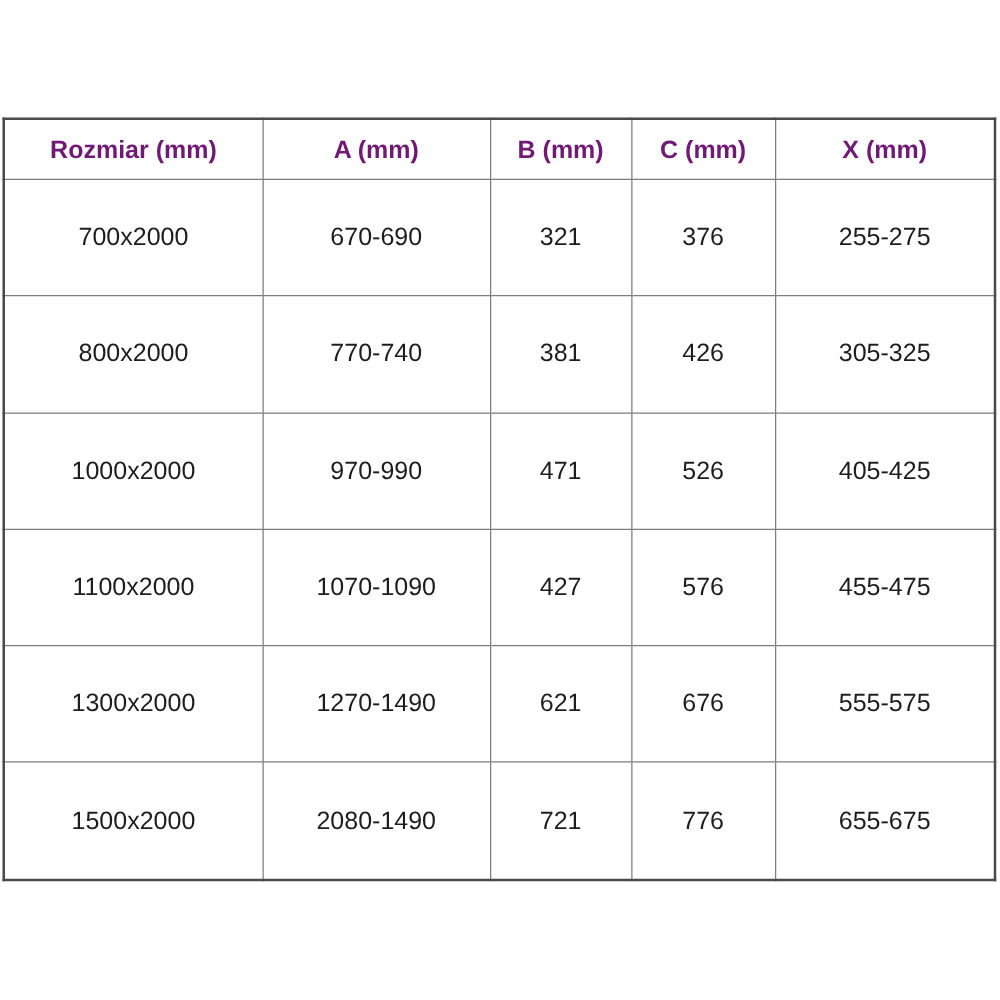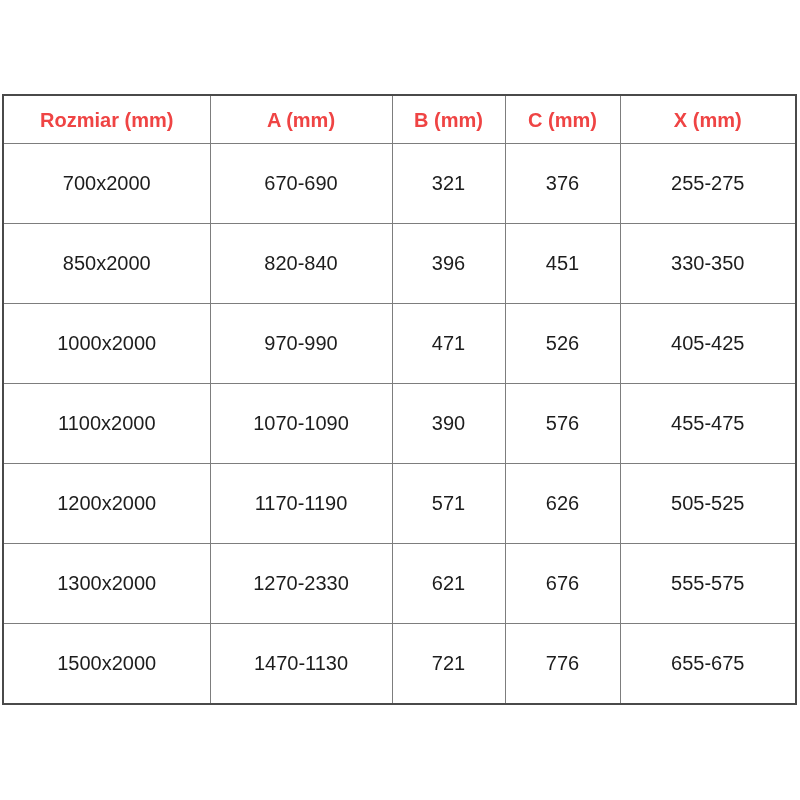--- a/index.html
+++ b/index.html
@@ -36,21 +36,21 @@
     padding: 0;
     height: 47px;
     font-size: 20px;
     line-height: 1.1;
     color: #1d1d1d;
     white-space: nowrap;
     overflow: hidden;
   }
   table.size-table th {
     font-weight: bold;
-    color: #ef4444;
+    color: #701a75;
     font-size: 20px;
     margin-top: 42px;
   }
 </style>
 </head>
 <body>
 
 <div class="stage">
   <table class="size-table">
     <colgroup>
@@ -71,56 +71,49 @@
     </thead>
     <tbody>
         <tr>
           <td>700x2000</td>
           <td>670-690</td>
           <td>321</td>
           <td>376</td>
           <td>255-275</td>
         </tr>
         <tr>
-          <td>850x2000</td>
-          <td>820-840</td>
-          <td>396</td>
-          <td>451</td>
-          <td>330-350</td>
+          <td>800x2000</td>
+          <td>770-740</td>
+          <td>381</td>
+          <td>426</td>
+          <td>305-325</td>
         </tr>
         <tr>
           <td>1000x2000</td>
           <td>970-990</td>
           <td>471</td>
           <td>526</td>
           <td>405-425</td>
         </tr>
         <tr>
           <td>1100x2000</td>
           <td>1070-1090</td>
-          <td>390</td>
+          <td>427</td>
           <td>576</td>
           <td>455-475</td>
         </tr>
         <tr>
-          <td>1200x2000</td>
-          <td>1170-1190</td>
-          <td>571</td>
-          <td>626</td>
-          <td>505-525</td>
-        </tr>
-        <tr>
           <td>1300x2000</td>
-          <td>1270-2330</td>
+          <td>1270-1490</td>
           <td>621</td>
           <td>676</td>
           <td>555-575</td>
         </tr>
         <tr>
           <td>1500x2000</td>
-          <td>1470-1130</td>
+          <td>2080-1490</td>
           <td>721</td>
           <td>776</td>
           <td>655-675</td>
         </tr>
       </tbody>
   </table>
 </div>
 
 </body></html>

